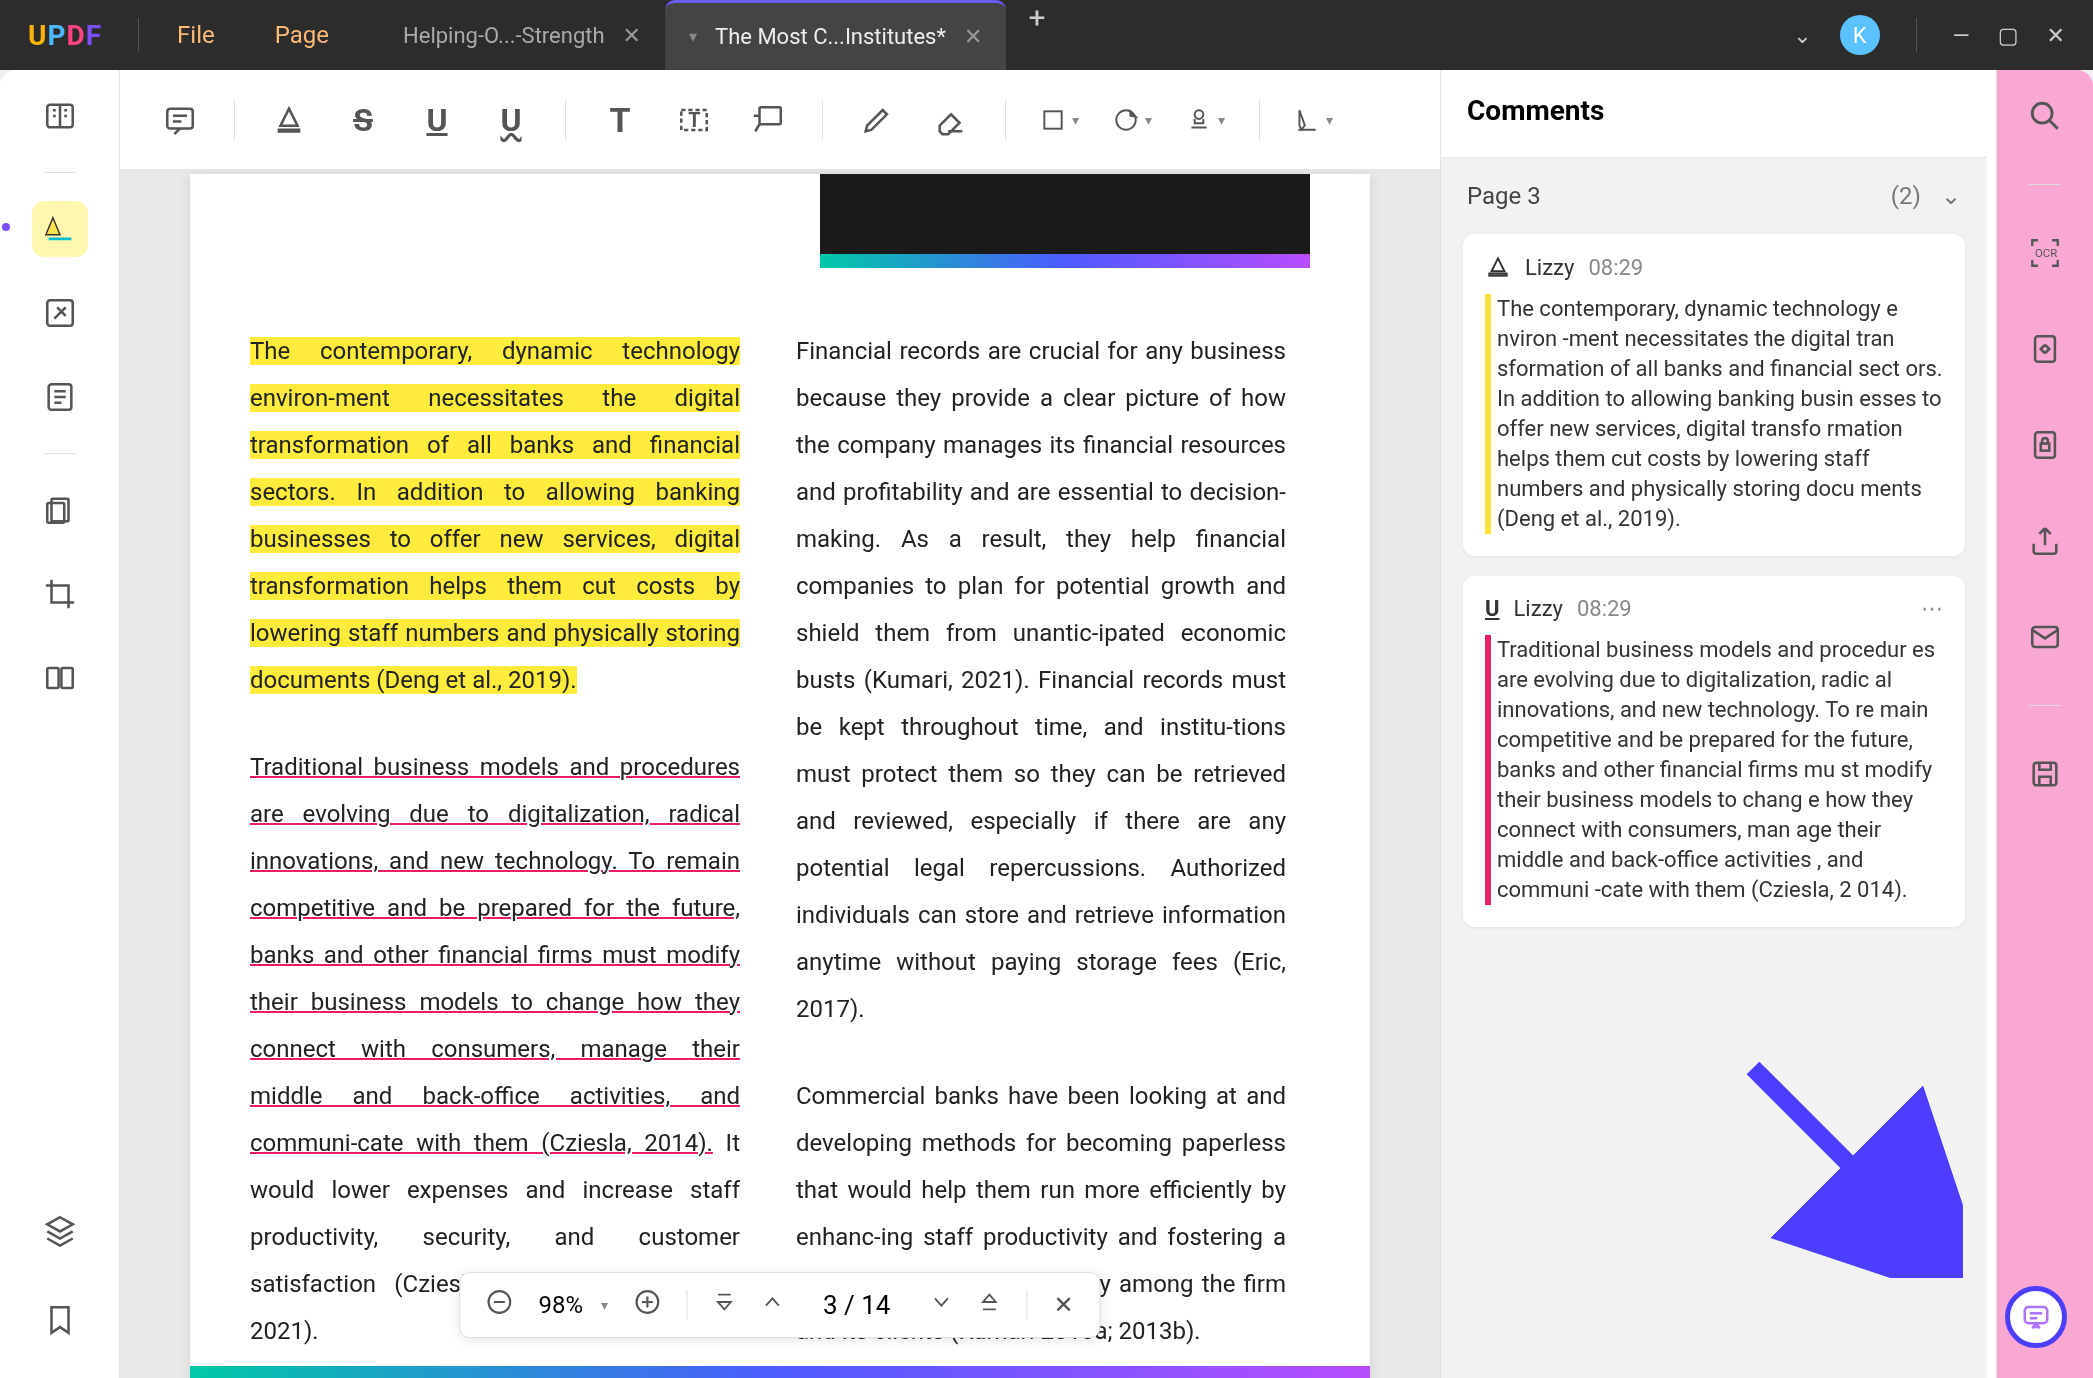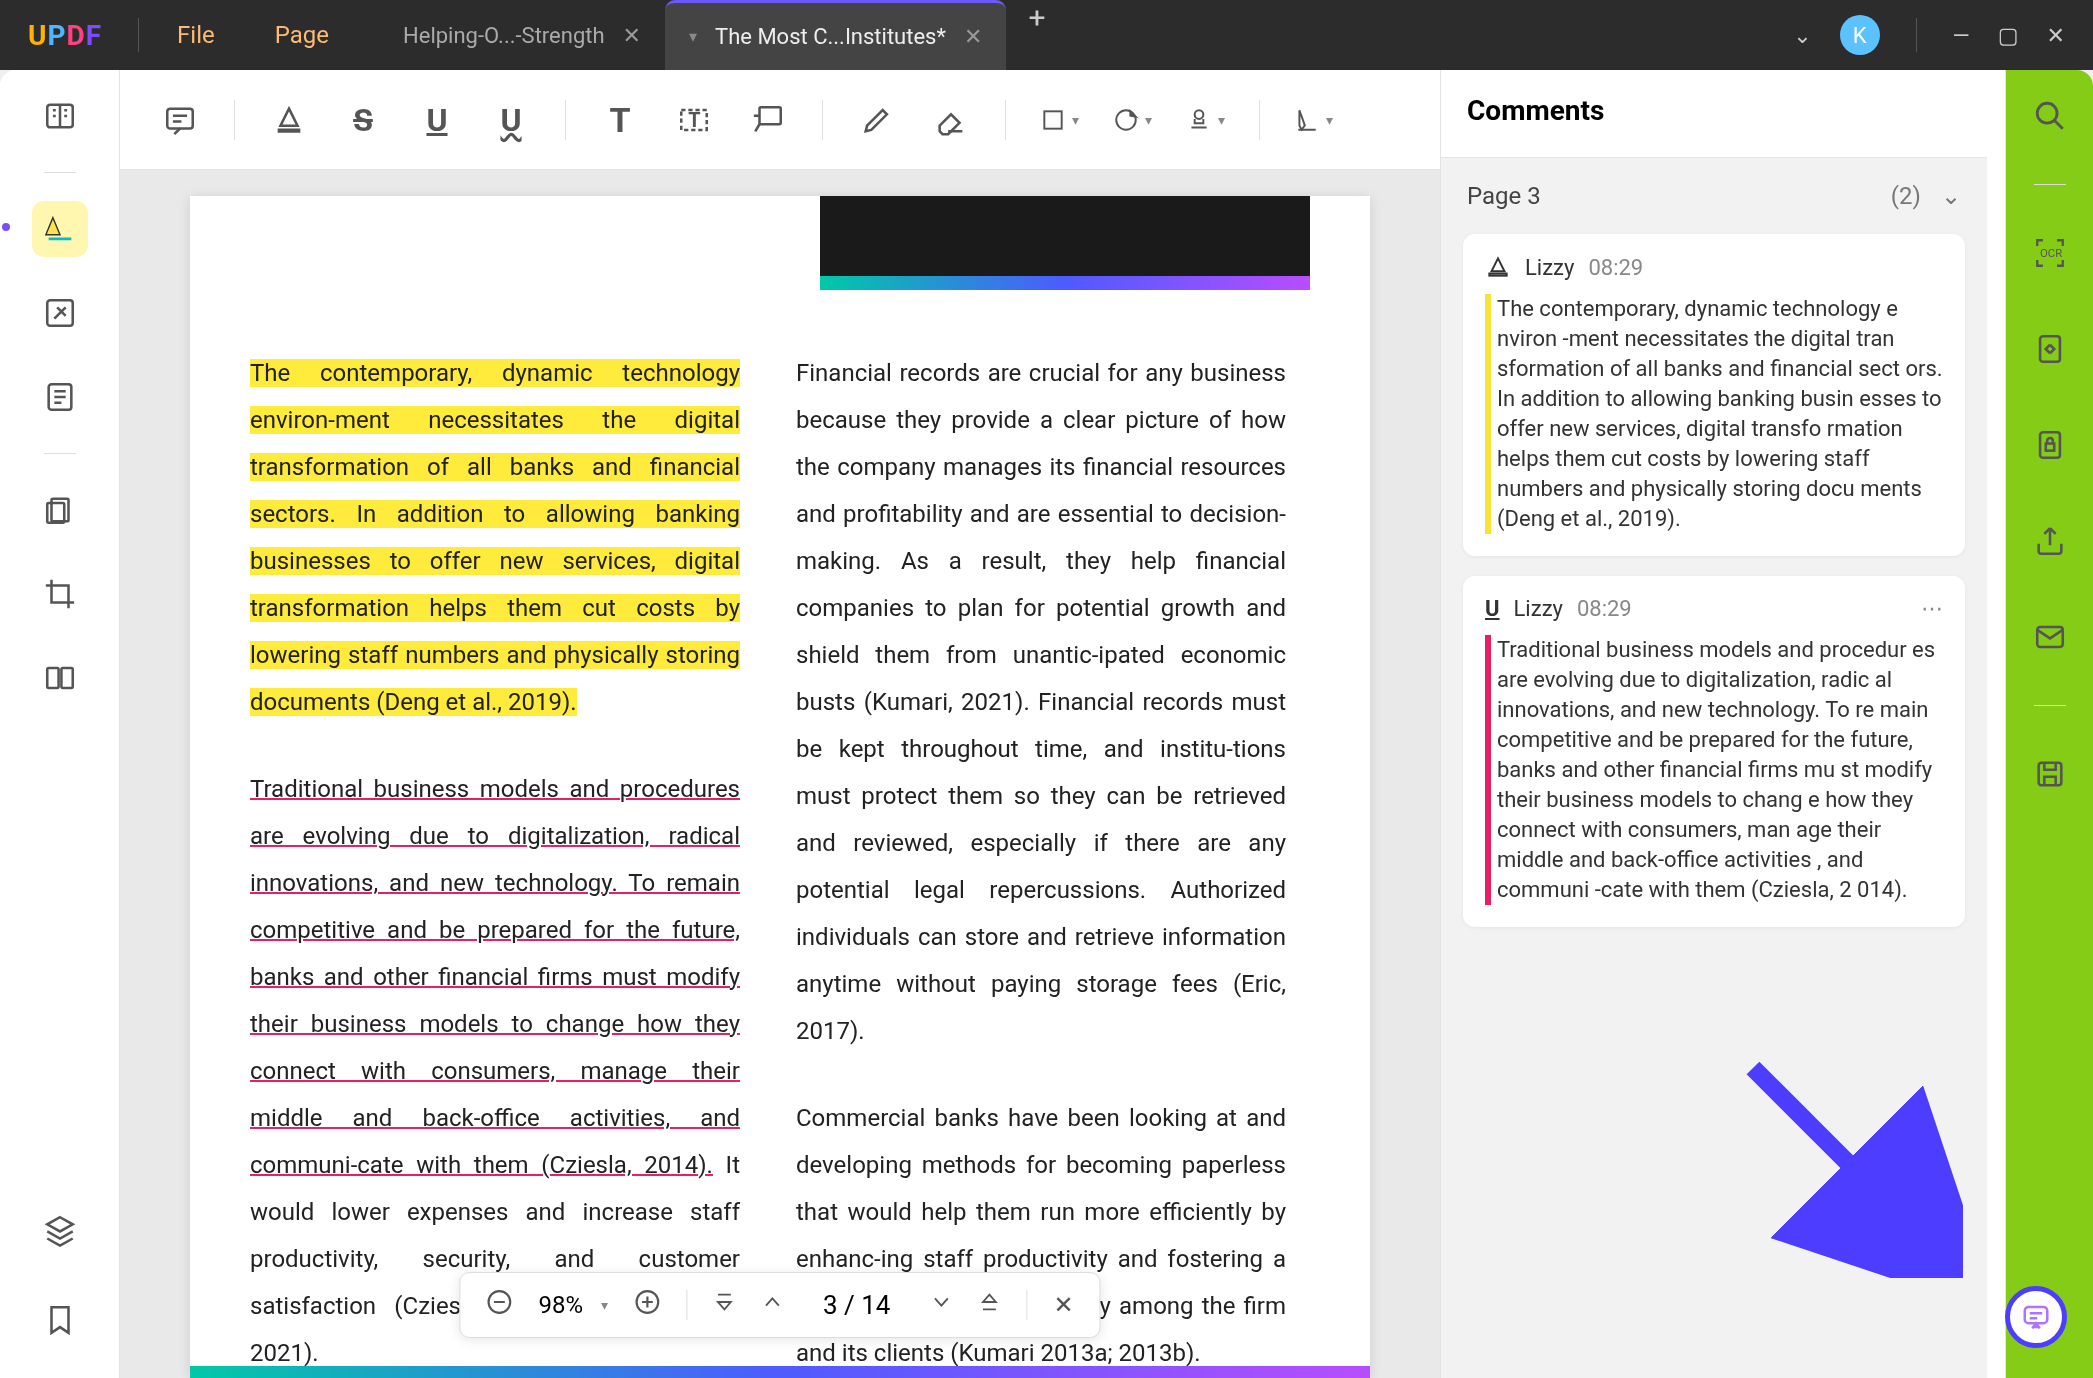--- a/index.html
+++ b/index.html
@@ -28,21 +28,21 @@
 .rail-sep { width:32px; height:1px; background:#ddd; }
 .leftrail-bottom { margin-top:auto; margin-bottom:30px; display:flex; flex-direction:column; gap:34px; align-items:center; }
 
 .toolbar { position:absolute; top:0; left:120px; right:106px; height:100px; background:#fff; border-bottom:1px solid #e3e3e3; display:flex; align-items:center; gap:34px; padding:0 40px; }
 .tool { width:40px; height:40px; display:flex; align-items:center; justify-content:center; cursor:pointer; color:#555; }
 .tool-sep { width:1px; height:40px; background:#e0e0e0; }
 .tool-dd { display:flex; align-items:center; gap:6px; }
 .dd-caret { font-size:14px; color:#888; }
 
 .content { position:absolute; top:100px; left:120px; bottom:0; width:1320px; background:#e9e9e9; display:flex; justify-content:center; overflow:hidden; }
-.page { width:1180px; background:#fff; margin-top:26px; box-shadow:0 2px 12px rgba(0,0,0,.12); position:relative; padding:0 60px 30px; }
+.page { width:1180px; background:#fff; margin-top:4px; box-shadow:0 2px 12px rgba(0,0,0,.12); position:relative; padding:0 60px 30px; }
 .cols { display:flex; gap:56px; padding-top:20px; }
 .col { width:490px; font-size:24px; line-height:47px; color:#222; text-align:justify; }
 .imgph { width:490px; height:80px; background:#1a1a1a; margin-left:auto; }
 .grad { height:14px; width:490px; margin-left:auto; background:linear-gradient(90deg,#00c9a7,#4d5bff,#b84dff); margin-bottom:40px; }
 .foot-grad { height:12px; width:100%; background:linear-gradient(90deg,#00c9a7,#4d5bff,#b84dff); position:absolute; bottom:0; left:0; }
 .hl { background:#ffeb3b; }
 .ul-red { text-decoration:underline; text-decoration-color:#e91e63; text-decoration-thickness:2px; }
 
 .pager { position:absolute; bottom:40px; left:50%; transform:translateX(-50%); background:#fff; border:1px solid #ddd; border-radius:10px; height:66px; display:flex; align-items:center; gap:26px; padding:12px 26px; box-shadow:0 2px 12px rgba(0,0,0,.1); }
 .pager .pbtn { cursor:pointer; color:#555; font-size:24px; }
@@ -53,21 +53,21 @@
 .comments { position:absolute; top:0; right:106px; width:547px; bottom:0; background:#f2f2f2; border-left:1px solid #e3e3e3; display:flex; flex-direction:column; }
 .chead { font-size:28px; font-weight:700; padding:24px 26px 30px; background:#fff; border-bottom:1px solid #e5e5e5; }
 .cpage { padding:24px 26px; font-size:24px; display:flex; align-items:center; justify-content:space-between; color:#444; }
 .cpage-right { display:flex; align-items:center; gap:20px; color:#777; }
 .ccard { background:#fff; border-radius:12px; margin:0 22px 20px; padding:20px 22px 22px; box-shadow:0 1px 4px rgba(0,0,0,.06); }
 .cmeta { display:flex; align-items:center; gap:14px; margin-bottom:14px; font-size:22px; color:#333; }
 .cmeta .time { color:#888; }
 .cbody { font-size:22px; line-height:30px; color:#333; border-left:6px solid; padding-left:6px; }
 .cdots { margin-left:auto; color:#888; cursor:pointer; font-size:22px; }
 
-.rightrail { position:absolute; top:0; right:0; width:88px; bottom:0; background:#84cc16; border-left:1px solid #e3e3e3; display:flex; flex-direction:column; align-items:center; padding-top:18px; gap:40px; }
+.rightrail { position:absolute; top:0; right:0; width:97px; bottom:0; background:#f9a8d4; border-left:1px solid #e3e3e3; display:flex; flex-direction:column; align-items:center; padding-top:18px; gap:40px; }
 .chat-fab { position:absolute; bottom:30px; right:26px; width:62px; height:62px; border-radius:50%; border:5px solid #4d3dff; display:flex; align-items:center; justify-content:center; background:#fff; cursor:pointer; }
 .chat-fab svg { color:#b073ff; }
 
 .arrow { position:absolute; right:130px; bottom:100px; width:220px; height:220px; pointer-events:none; }
 
 .ico { width:34px; height:34px; }
 .ico-sm { width:26px; height:26px; }
 </style>
 </head>
 <body>

